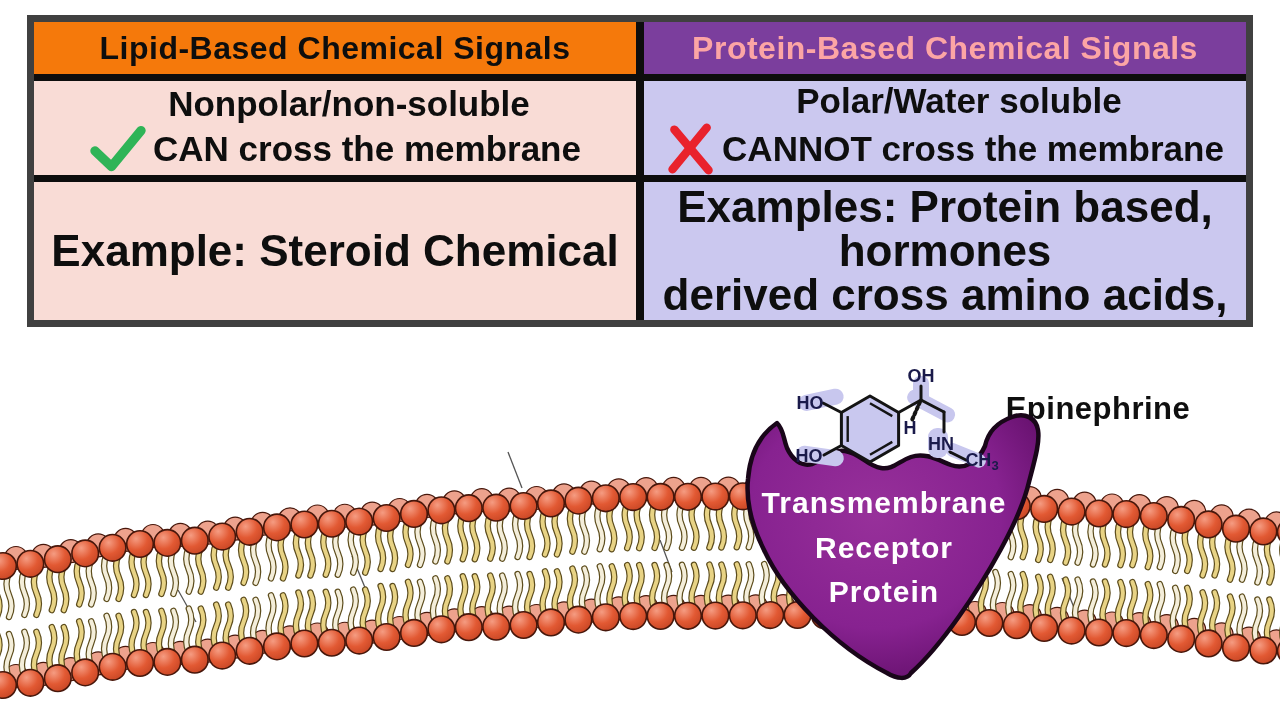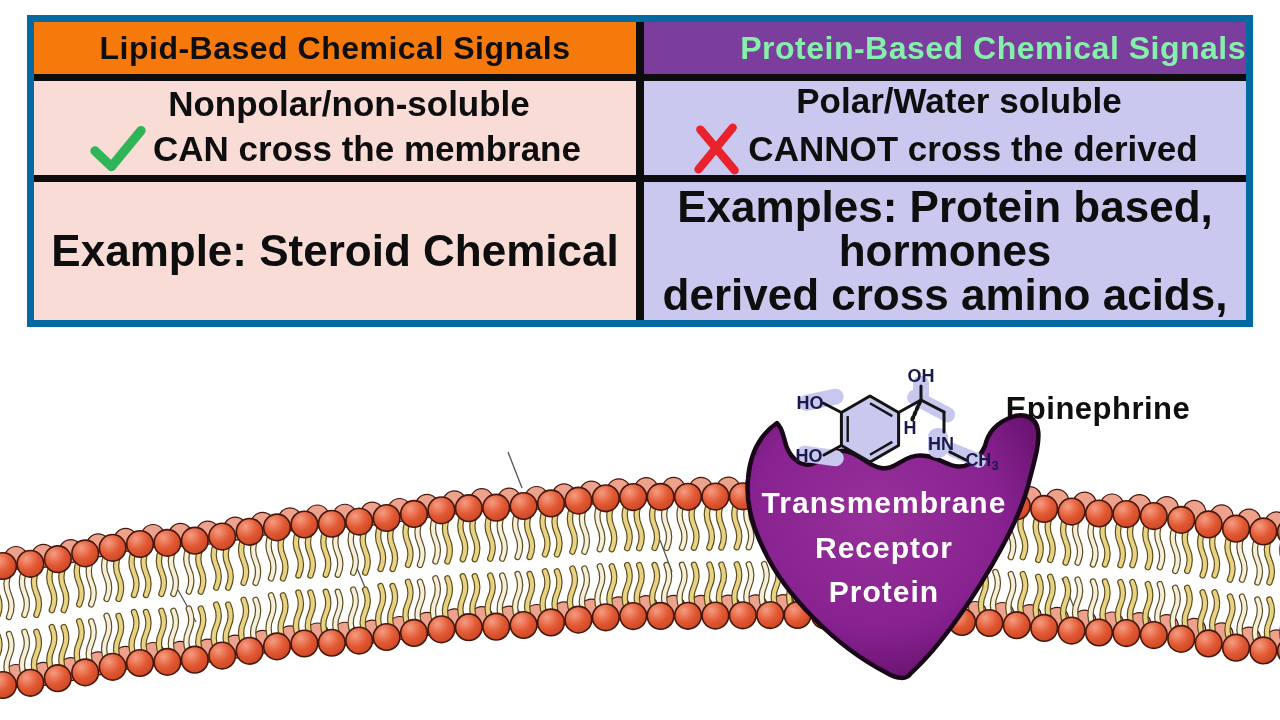--- a/index.html
+++ b/index.html
@@ -2,30 +2,30 @@
 <html><head>
 <meta charset="utf-8">
 <style>
   html,body{margin:0;padding:0;background:#ffffff;}
   body{width:1280px;height:720px;overflow:hidden;font-family:"Liberation Sans","DejaVu Sans",sans-serif;color:#0e0e0e;}
   .stage{position:relative;width:1280px;height:720px;background:#ffffff;}
 
   
   .cmp-table{
     position:absolute;left:27px;top:15px;width:1226px;height:312px;
-    box-sizing:border-box;border:7px solid #0369a1;background:#0d0d0d;
+    box-sizing:border-box;border:7px solid #404040;background:#0d0d0d;
     display:flex;flex-direction:column;gap:7px;z-index:5;
   }
   .t-row{display:flex;gap:8px;}
   .t-row.hdr-row{height:52px;flex:0 0 auto;}
   .t-row.r1{height:94px;flex:0 0 auto;}
   .t-row.r2{flex:1 1 auto;}
   .cell{flex:1 1 0;display:flex;flex-direction:column;align-items:center;justify-content:center;text-align:center;}
   .hdr-left{background:#F5790B;}
-  .hdr-right{background:#7B3E9D;color:#86efac;align-items:flex-end;}
+  .hdr-right{background:#7B3E9D;color:#fca5a5;}
   .pink{background:#F9DCD6;}
   .lav{background:#CBC8EF;}
   .hdr-text{font-size:32px;font-weight:700;letter-spacing:.5px;}
   .body-line{font-size:44px;font-weight:700;line-height:44px;}
   .row1-line1{font-size:35px;font-weight:700;line-height:42px;margin-left:28px;}
   .row1-line2{display:flex;align-items:center;justify-content:center;gap:6px;font-size:35px;font-weight:700;line-height:42px;}
   .row1-line2 svg{flex:0 0 auto;}
   .r2 .cell{justify-content:center;}
 
   
@@ -729,21 +729,21 @@
           <span>CAN cross the membrane</span>
         </div>
       </div>
       <div class="cell lav">
         <div class="row1-line1">Polar/Water soluble</div>
         <div class="row1-line2">
           <svg width="50" height="54" viewBox="0 0 54 58">
             <line x1="9" y1="8" x2="46" y2="52" stroke="#E9222C" stroke-width="9" stroke-linecap="round"></line>
             <line x1="44" y1="6" x2="7" y2="51" stroke="#E9222C" stroke-width="9" stroke-linecap="round"></line>
           </svg>
-          <span>CANNOT cross the derived</span>
+          <span>CANNOT cross the membrane</span>
         </div>
       </div>
     </div>
 
     <div class="t-row r2">
       <div class="cell pink">
         <div class="body-line">Example: Steroid Chemical</div>
       </div>
       <div class="cell lav">
         <div class="body-line">Examples: Protein based, hormones</div>

